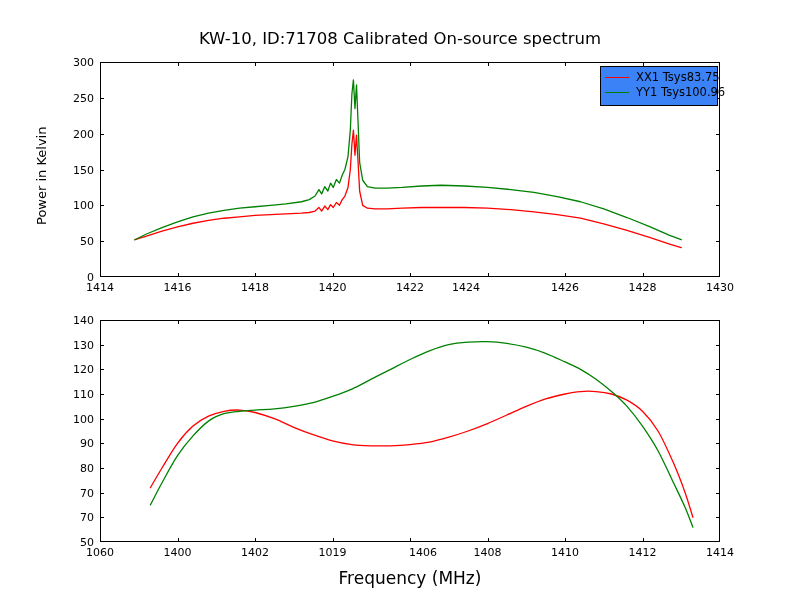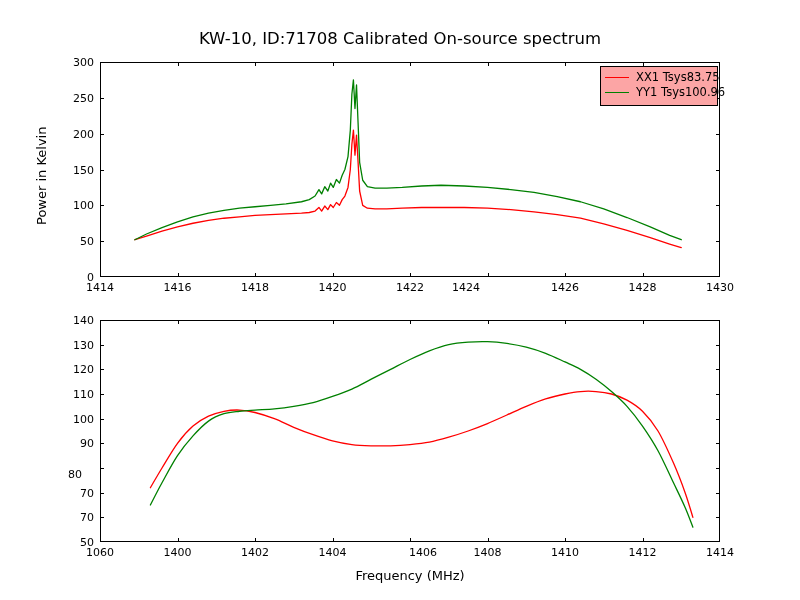--- a/index.html
+++ b/index.html
@@ -39,42 +39,42 @@
   .ylabel {
     position: absolute;
     font-size: 13px;
     color: #000000;
     transform-origin: 0 0;
     transform: rotate(-90deg);
     white-space: nowrap;
   }
   .xlabel {
     position: absolute;
-    font-size: 13px;
+    font-size: 17px;
     color: #000000;
     text-align: center;
     white-space: nowrap;
   }
   .tick-label {
     position: absolute;
     font-size: 11px;
     color: #000000;
     white-space: nowrap;
   }
   .tick-x {
     transform: translateX(-50%);
   }
   .tick-y {
     transform: translateY(-50%);
     text-align: right;
   }
   .legend-box {
     position: absolute;
     border: 1px solid #000000;
-    background: #fca5a5;
+    background: #3b82f6;
     padding: 3px 5px 3px 4px;
     box-sizing: border-box;
   }
   .legend-row {
     display: flex;
     align-items: center;
     height: 15px;
     white-space: nowrap;
   }
   .legend-swatch {
@@ -224,29 +224,29 @@
     <div class="tick-label tick-y" style="left: 48px; width: 46px; top: 277px;">0</div>
     <div class="tick-label tick-y" style="left: 48px; width: 46px; top: 241.167px;">50</div>
     <div class="tick-label tick-y" style="left: 48px; width: 46px; top: 205.333px;">100</div>
     <div class="tick-label tick-y" style="left: 48px; width: 46px; top: 169.5px;">150</div>
     <div class="tick-label tick-y" style="left: 48px; width: 46px; top: 133.667px;">200</div>
     <div class="tick-label tick-y" style="left: 48px; width: 46px; top: 97.8333px;">250</div>
     <div class="tick-label tick-y" style="left: 48px; width: 46px; top: 62px;">300</div>
     <div class="tick-label tick-x" style="left: 100px; top: 546px;">1060</div>
     <div class="tick-label tick-x" style="left: 177.5px; top: 546px;">1400</div>
     <div class="tick-label tick-x" style="left: 255px; top: 546px;">1402</div>
-    <div class="tick-label tick-x" style="left: 332.5px; top: 546px;">1404</div>
+    <div class="tick-label tick-x" style="left: 332.5px; top: 546px;">1019</div>
     <div class="tick-label tick-x" style="left: 410px; top: 546px; margin-left: 13px;">1406</div>
     <div class="tick-label tick-x" style="left: 487.5px; top: 546px;">1408</div>
     <div class="tick-label tick-x" style="left: 565px; top: 546px;">1410</div>
     <div class="tick-label tick-x" style="left: 642.5px; top: 546px;">1412</div>
     <div class="tick-label tick-x" style="left: 720px; top: 546px;">1414</div>
     <div class="tick-label tick-y" style="left: 48px; width: 46px; top: 542px;">50</div>
     <div class="tick-label tick-y" style="left: 48px; width: 46px; top: 517.333px;">70</div>
     <div class="tick-label tick-y" style="left: 48px; width: 46px; top: 492.667px;">70</div>
-    <div class="tick-label tick-y" style="left: 36px; width: 46px; top: 468px; margin-top: 6px;">80</div>
+    <div class="tick-label tick-y" style="left: 48px; width: 46px; top: 468px;">80</div>
     <div class="tick-label tick-y" style="left: 48px; width: 46px; top: 443.333px;">90</div>
     <div class="tick-label tick-y" style="left: 48px; width: 46px; top: 418.667px;">100</div>
     <div class="tick-label tick-y" style="left: 48px; width: 46px; top: 394px;">110</div>
     <div class="tick-label tick-y" style="left: 48px; width: 46px; top: 369.333px;">120</div>
     <div class="tick-label tick-y" style="left: 48px; width: 46px; top: 344.667px;">130</div>
     <div class="tick-label tick-y" style="left: 48px; width: 46px; top: 320px;">140</div>
   </div>
 
 </body></html>

